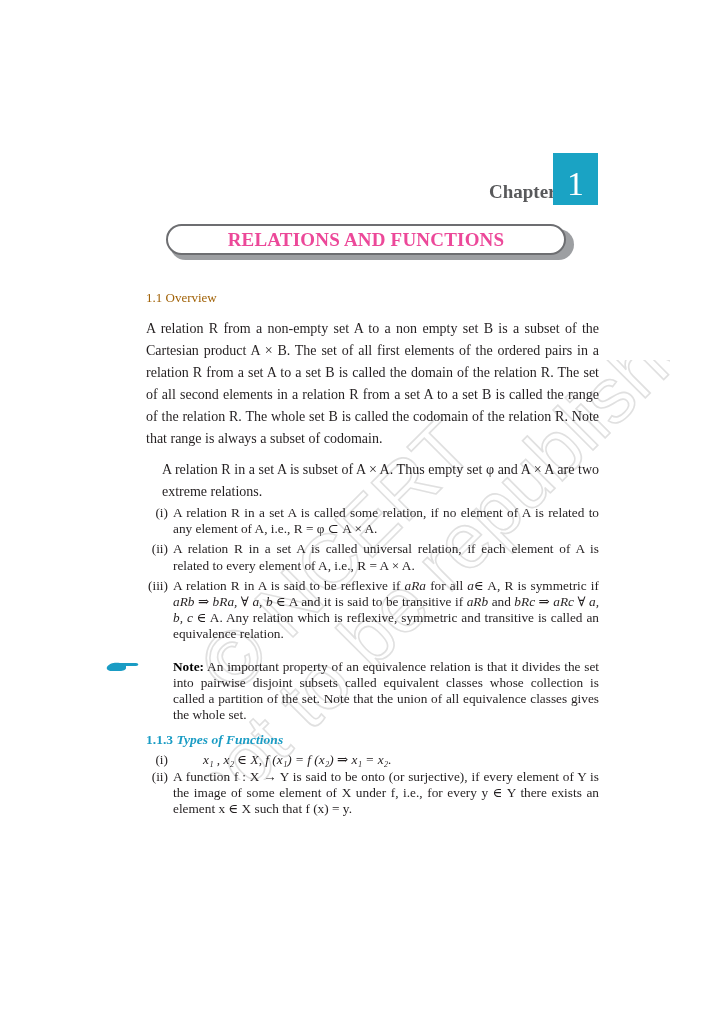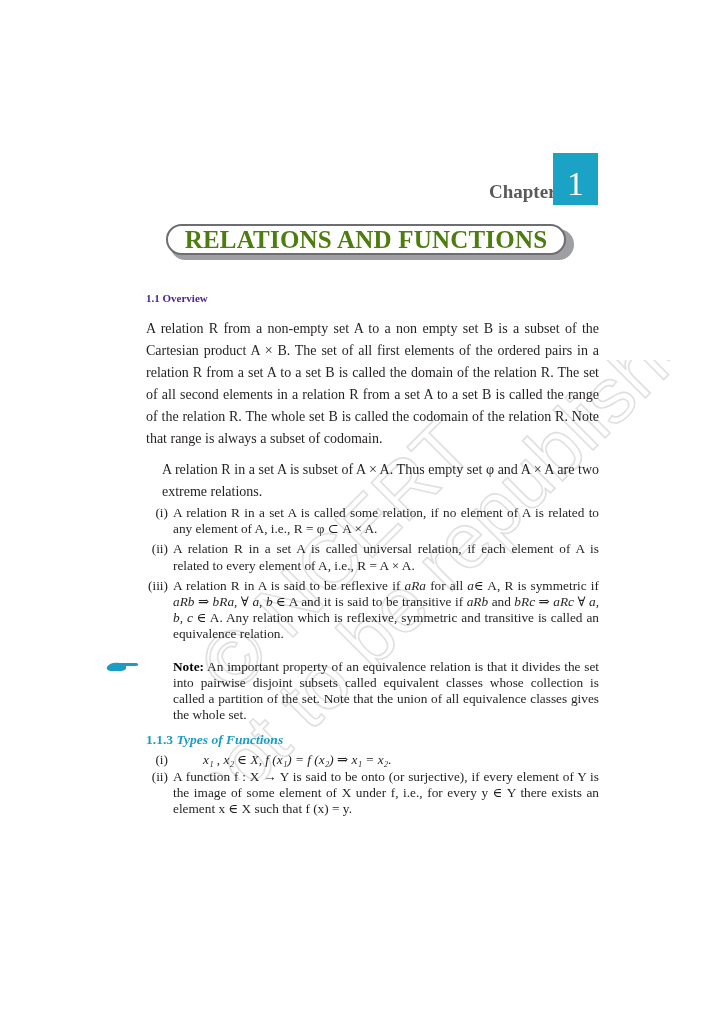--- a/index.html
+++ b/index.html
@@ -19,26 +19,26 @@
                  background:#1aa3c4; color:#ffffff; font-size:34px; text-align:center;
                  line-height:62px; }
 
   
   .title-wrap { position:absolute; left:166px; top:224px; width:408px; height:36px; }
   .title-shadow { position:absolute; left:4px; top:5px; width:404px; height:31px;
                   border-radius:18px; background:#9d9fa2; }
   .title-pill { position:absolute; left:0; top:0; width:400px; height:31px; border-radius:17px;
                 background:#ffffff; border:2px solid #6d6e71; box-sizing:border-box; }
   .title-text { position:absolute; left:0; top:1px; width:400px; text-align:center;
-                font-size:25px; font-weight:bold; color:#4d7c0f; letter-spacing:0.2px;
+                font-size:19px; font-weight:bold; color:#ec4899; letter-spacing:0.2px;
                 line-height:30px; white-space:nowrap; }
 
   
   .content { position:absolute; left:146px; top:290px; width:453px; z-index:1; }
-  .h2 { color:#4c1d95; font-weight:bold; font-size:11px; margin:0 0 12px 0; line-height:16px; }
+  .h2 { color:#a16207; font-weight:normal; font-size:13px; margin:0 0 12px 0; line-height:16px; }
   .h3 { color:#1a9cc4; font-weight:bold; font-size:13.5px; margin:0 0 4px 0; line-height:16px; }
   .h3 .it { font-style:italic; }
   p.body { margin:0; font-size:14px; line-height:22px; text-align:justify; }
   .sec { margin-bottom:9px; }
   .item { position:relative; padding-left:27px; font-size:13.3px; line-height:16.2px;
           text-align:justify; margin-bottom:4px; }
   .item .num { position:absolute; left:0; width:22px; text-align:right; }
   .center-eq { font-style:italic; padding-left:30px; }
   .note { position:relative; padding-left:27px; font-size:13.3px; line-height:16.2px;
           text-align:justify; margin-top:2px; margin-bottom:9px; }

